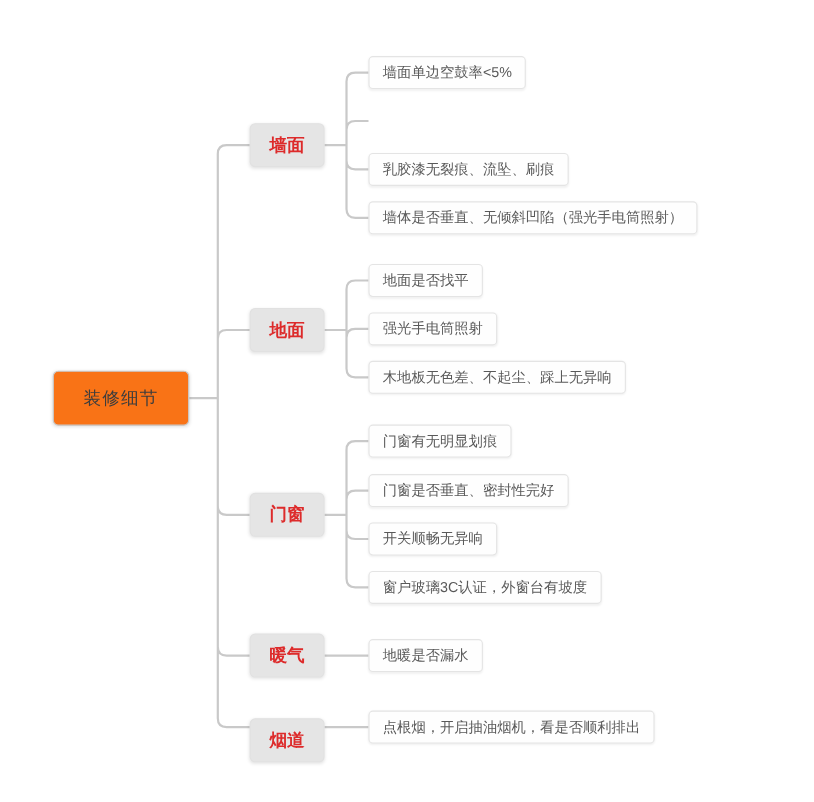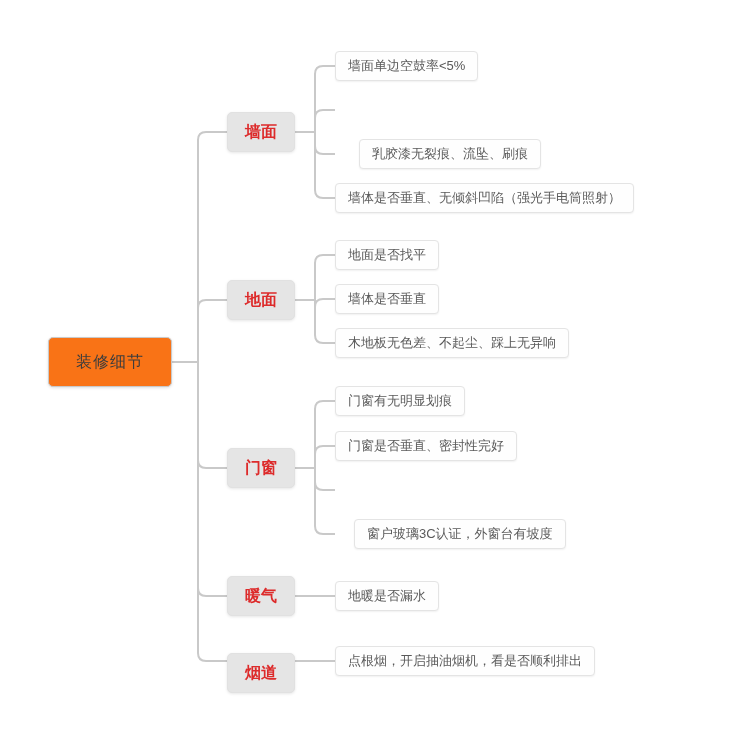--- a/index.html
+++ b/index.html
@@ -19,27 +19,28 @@
 
 <div id="canvas">
   <svg id="wires" viewBox="0 0 740 729" xmlns="http://www.w3.org/2000/svg">
     <path id="wirepath" fill="none" stroke-width="2" stroke="#c9c9c9" d="M172,362 H198 M198,140 V653 M198,140 Q198,132 206,132 H227 M295,132 H315 M315,74 V190 M315,74 Q315,66 323,66 H335 M315,118 Q315,110 323,110 H335 M315,146 Q315,154 323,154 H335 M315,190 Q315,198 323,198 H335 M198,308 Q198,300 206,300 H227 M295,300 H315 M315,263 V335 M315,263 Q315,255 323,255 H335 M315,307 Q315,299 323,299 H335 M315,335 Q315,343 323,343 H335 M198,460 Q198,468 206,468 H227 M295,468 H315 M315,409 V526 M315,409 Q315,401 323,401 H335 M315,454 Q315,446 323,446 H335 M315,482 Q315,490 323,490 H335 M315,526 Q315,534 323,534 H335 M198,588 Q198,596 206,596 H227 M295,596 H335 M198,653 Q198,661 206,661 H227 M295,661 H335"></path>
   </svg>
   <div class="node root">
     <span>装修细节</span>
   </div>
 <div class="node branch" style="top: 112px;">墙面</div>
     <div class="node leaf" style="top: 51px;">墙面单边空鼓率&lt;5%</div>
-    <div class="node leaf" style="top: 139px; margin-left: 24px;">乳胶漆无裂痕、流坠、刷痕</div>
+    <div class="node leaf" style="top: 139px;">乳胶漆无裂痕、流坠、刷痕</div>
     <div class="node leaf" style="top: 183px;">墙体是否垂直、无倾斜凹陷（强光手电筒照射）</div>
     <div class="node branch" style="top: 280px;">地面</div>
     <div class="node leaf" style="top: 240px;">地面是否找平</div>
-    <div class="node leaf" style="top: 284px;">墙体是否垂直</div>
+    <div class="node leaf" style="top: 284px;">强光手电筒照射</div>
     <div class="node leaf" style="top: 328px;">木地板无色差、不起尘、踩上无异响</div>
     <div class="node branch" style="top: 448px;">门窗</div>
     <div class="node leaf" style="top: 386px;">门窗有无明显划痕</div>
     <div class="node leaf" style="top: 431px;">门窗是否垂直、密封性完好</div>
-    <div class="node leaf" style="top: 519px; margin-left: 19px;">窗户玻璃3C认证，外窗台有坡度</div>
+    <div class="node leaf" style="top: 475px;">开关顺畅无异响</div>
+    <div class="node leaf" style="top: 519px;">窗户玻璃3C认证，外窗台有坡度</div>
     <div class="node branch" style="top: 576px;">暖气</div>
     <div class="node leaf" style="top: 581px;">地暖是否漏水</div>
     <div class="node branch" style="top: 653px;">烟道</div>
     <div class="node leaf" style="top: 646px;">点根烟，开启抽油烟机，看是否顺利排出</div>
   </div>
 
 </body></html>

